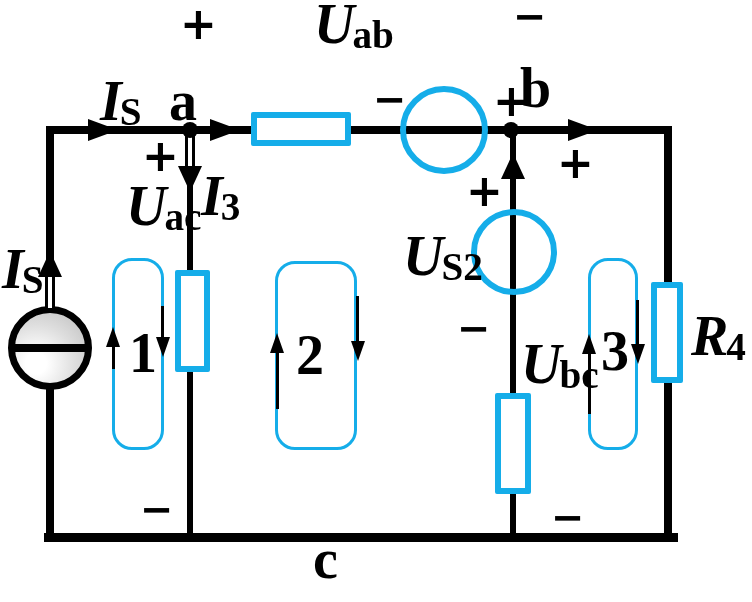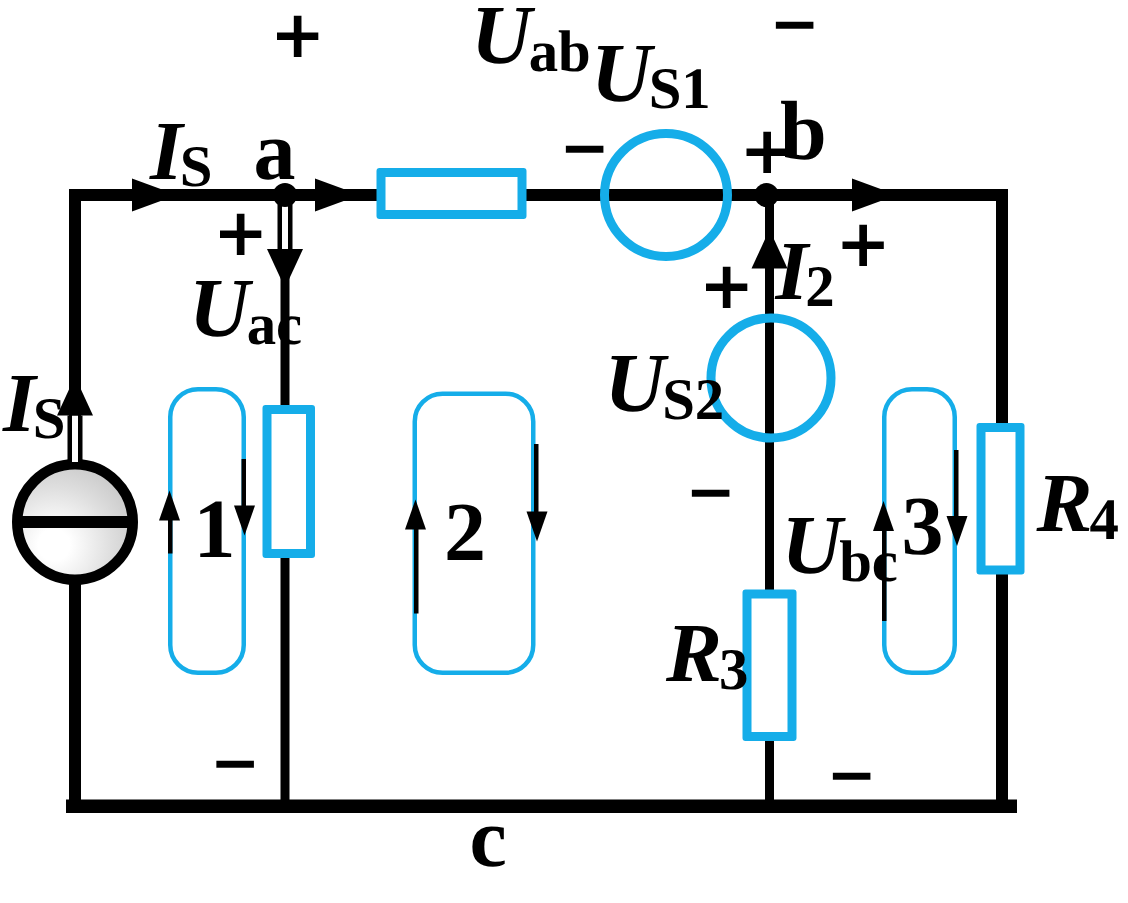--- a/index.html
+++ b/index.html
@@ -80,29 +80,27 @@
   <div class="ah ah-d" style="left:178px;top:166px"></div>
   <div class="ah ah-u" style="left:501px;top:153px"></div>
   <div class="shaft-split" style="left:45px;top:277px;height:31px"></div>
   <div class="ah ah-u" style="left:38px;top:251px"></div>
 
   <div class="dot" style="left:182px;top:122px"></div>
   <div class="dot" style="left:503px;top:122px"></div>
 
   <span class="lbl" style="left:100px;top:73px"><i>I</i><span class="sb">S</span></span>
   <span class="lbl" style="left:2px;top:241px"><i>I</i><span class="sb">S</span></span>
-  <span class="lbl" style="left:517px;top:153px"><i>I</i><span class="sb">2</span></span>
+  <span class="lbl" style="left:201px;top:168px"><i>I</i><span class="sb">3</span></span>
 
   <span class="lbl" style="left:314px;top:-4px"><i>U</i><span class="sb">ab</span></span>
   <span class="lbl" style="left:521px;top:336px"><i>U</i><span class="sb">bc</span></span>
   <span class="lbl" style="left:126px;top:178px"><i>U</i><span class="sb">ac</span></span>
-  <span class="lbl" style="left:394px;top:21px"><i>U</i><span class="sb">S1</span></span>
   <span class="lbl" style="left:403px;top:228px"><i>U</i><span class="sb">S2</span></span>
 
-  <span class="lbl" style="left:444px;top:408px"><i>R</i><span class="sb">3</span></span>
   <span class="lbl" style="left:691px;top:308px"><i>R</i><span class="sb">4</span></span>
 
   <span class="lbl upright" style="left:169px;top:73px">a</span>
   <span class="lbl upright" style="left:520px;top:60px">b</span>
   <span class="lbl upright" style="left:313px;top:531px">c</span>
 
   <span class="lbl upright" style="left:129px;top:325px">1</span>
   <span class="lbl upright" style="left:296px;top:327px">2</span>
   <span class="lbl upright" style="left:601px;top:323px">3</span>
 

